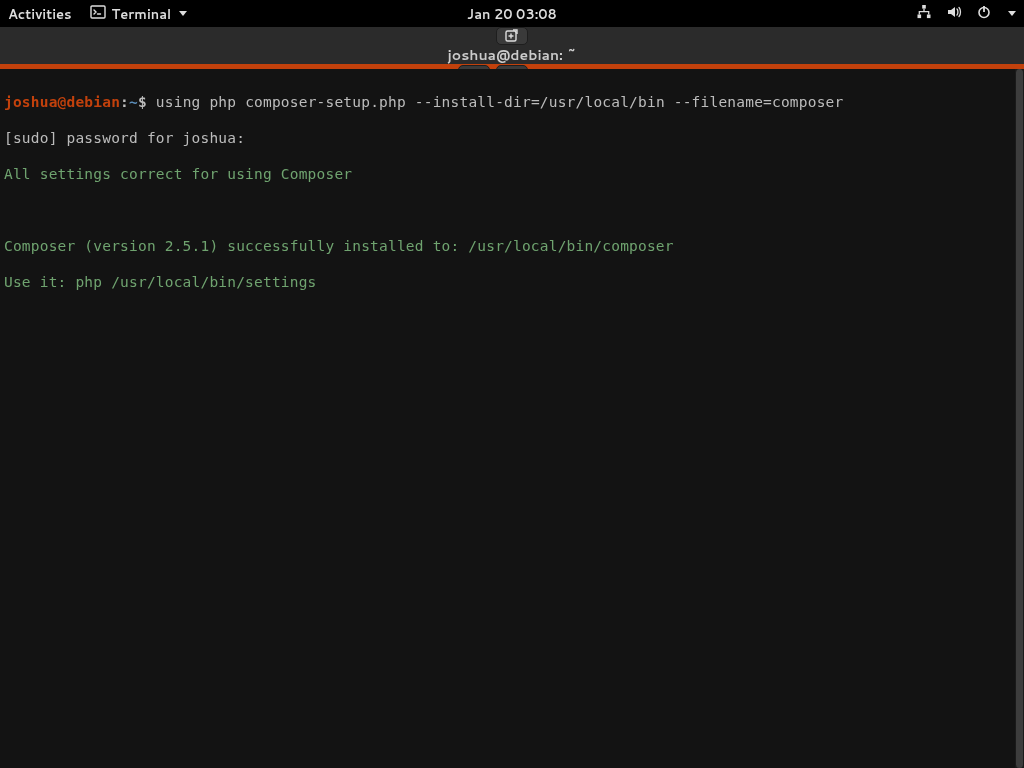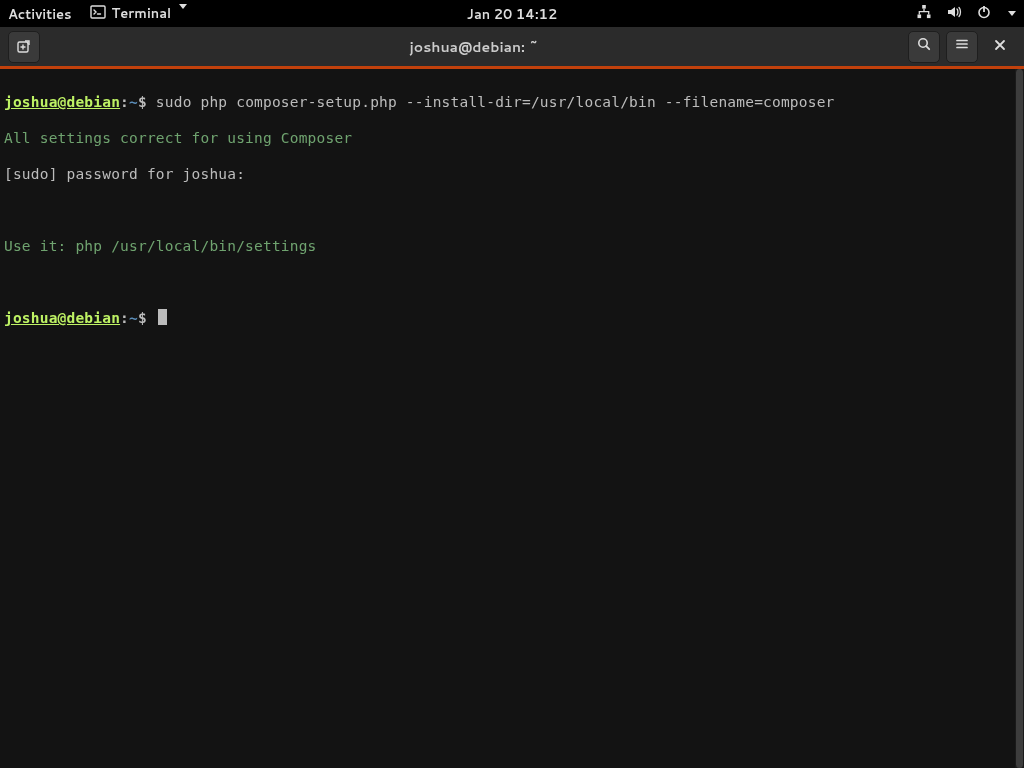--- a/index.html
+++ b/index.html
@@ -17,21 +17,21 @@
       background: #000;
       display: flex;
       align-items: center;
       color: #ddd;
       font-size: 13px;
       font-weight: 600;
       padding: 0 8px;
       position: relative;
     }
     .topbar-left { display: flex; align-items: center; gap: 18px; }
-    .topbar-item { display: flex; align-items: flex-start; gap: 6px; cursor: pointer; }
+    .topbar-item { display: flex; align-items: center; gap: 6px; cursor: pointer; }
     .topbar-center {
       position: absolute;
       left: 50%;
       transform: translateX(-50%);
       cursor: pointer;
     }
     .topbar-right {
       margin-left: auto;
       display: flex;
       align-items: center;
@@ -42,27 +42,28 @@
       width: 0; height: 0;
       border-left: 4px solid transparent;
       border-right: 4px solid transparent;
       border-top: 5px solid #ddd;
       margin-left: 2px;
     }
     
     .win-header {
       height: 42px;
       background: #2b2b2b;
-      border-bottom: 3px solid #c2410c;
+      border-bottom: 5px solid #c2410c;
       display: flex;
       align-items: center;
       padding: 0 8px;
       color: #ccc;
       font-size: 14px;
       font-weight: 600;
+      flex-direction: column;
     }
     .win-btn {
       width: 32px; height: 32px;
       border-radius: 5px;
       background: #3a3a3a;
       border: 1px solid #1e1e1e;
       display: flex;
       align-items: center;
       justify-content: center;
       cursor: pointer;
@@ -101,21 +102,21 @@
       background: #1a1a1a;
     }
     .scrollbar-thumb {
       position: absolute;
       left: 1px; top: 0;
       width: 7px;
       height: 100%;
       background: #3d3d3d;
       border-radius: 4px;
     }
-    .ps-user { color: #bef264; font-weight: bold; text-decoration: underline; }
+    .ps-user { color: #c2410c; font-weight: bold; }
     .ps-sep { color: #bcbcbc; font-weight: bold; }
     .ps-path { color: #5b8db8; font-weight: bold; }
     .green { color: #6fa36f; }
     .cursor {
       display: inline-block;
       width: 9px; height: 16px;
       background: #bcbcbc;
       vertical-align: -2px;
       margin-left: 2px;
     }
@@ -134,21 +135,21 @@
         <svg width="16" height="16" viewBox="0 0 16 16">
             <rect x="1" y="2" width="14" height="12" rx="1" fill="none" stroke="#ddd" stroke-width="1.4"></rect>
             <path d="M4 6l2 2-2 2M7.5 10h3" stroke="#ddd" stroke-width="1.4" fill="none" stroke-linecap="round"></path>
           </svg>
       </span>
       <span>Terminal</span>
       <span class="tri-down"></span>
     </div>
   </div>
   <div class="topbar-center topbar-item">
-    <span>Jan 20  14:12</span>
+    <span>Jan 20  03:08</span>
   </div>
   <div class="topbar-right">
     <span>
       <svg width="16" height="16" viewBox="0 0 16 16">
           <rect x="6.2" y="1" width="3.6" height="3.6" fill="#ddd"></rect>
           <rect x="1.5" y="10.5" width="3.6" height="3.6" fill="#ddd"></rect>
           <rect x="10.9" y="10.5" width="3.6" height="3.6" fill="#ddd"></rect>
           <path d="M8 4.6v3H3.3v2.9M8 7.6h4.7v2.9" stroke="#ddd" stroke-width="1.3" fill="none"></path>
         </svg>
     </span>
@@ -198,23 +199,23 @@
       <span>
         <svg width="14" height="14" viewBox="0 0 14 14">
             <path d="M3 3l8 8M11 3l-8 8" stroke="#ddd" stroke-width="1.8" stroke-linecap="round"></path>
           </svg>
       </span>
     </div>
   </div>
 </div>
 
 <div class="terminal">
-<span class="line"><span class="ps-user">joshua@debian</span><span class="ps-sep">:</span><span class="ps-path">~</span><span class="ps-sep">$</span><span> sudo php composer-setup.php --install-dir=/usr/local/bin --filename=composer</span></span>
+<span class="line"><span class="ps-user">joshua@debian</span><span class="ps-sep">:</span><span class="ps-path">~</span><span class="ps-sep">$</span><span> using php composer-setup.php --install-dir=/usr/local/bin --filename=composer</span></span>
+<span class="line">[sudo] password for joshua:</span>
 <span class="line green">All settings correct for using Composer</span>
-<span class="line">[sudo] password for joshua:</span>
 <span class="line"> </span>
+<span class="line green">Composer (version 2.5.1) successfully installed to: /usr/local/bin/composer</span>
 <span class="line green">Use it: php /usr/local/bin/settings</span>
 <span class="line"> </span>
-<span class="line"><span class="ps-user">joshua@debian</span><span class="ps-sep">:</span><span class="ps-path">~</span><span class="ps-sep">$</span> <span class="cursor"></span></span>
   <div class="scrollbar">
     <div class="scrollbar-thumb"></div>
   </div>
 </div>
 
 </body></html>

